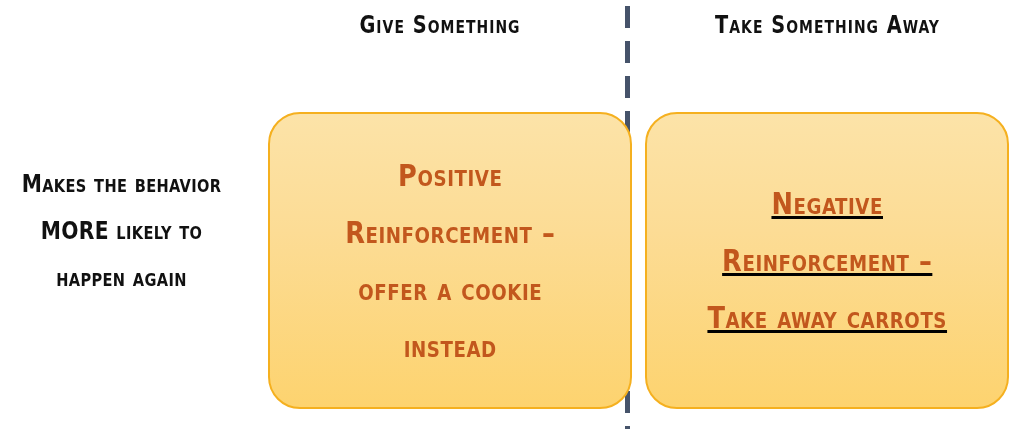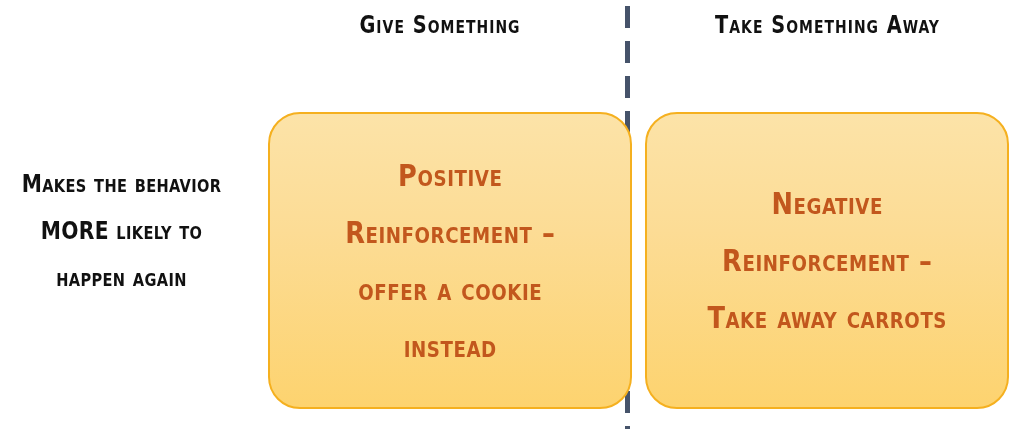--- a/index.html
+++ b/index.html
@@ -98,20 +98,21 @@
     justify-content: center;
   }
   #card-positive {
     left: 252px;
     width: 364px;
     margin-left: 16px;
   }
   #card-negative {
     left: 645px;
     width: 364px;
+    text-decoration: underline;
   }
   .card-text {
     font-family: "DejaVu Sans Condensed", "Liberation Sans Narrow", "Liberation Sans", sans-serif;
     font-weight: 700;
     font-size: 31px;
     font-variant: small-caps;
     letter-spacing: 0.6px;
     color: #C2571D;
     text-align: center;
     line-height: 57px;

